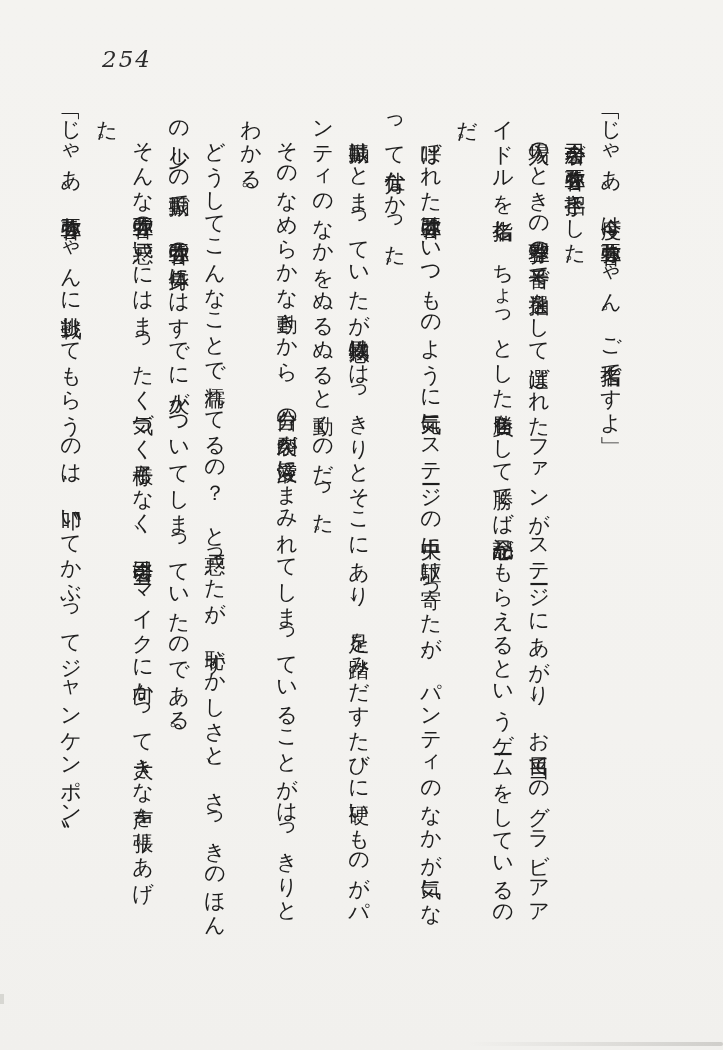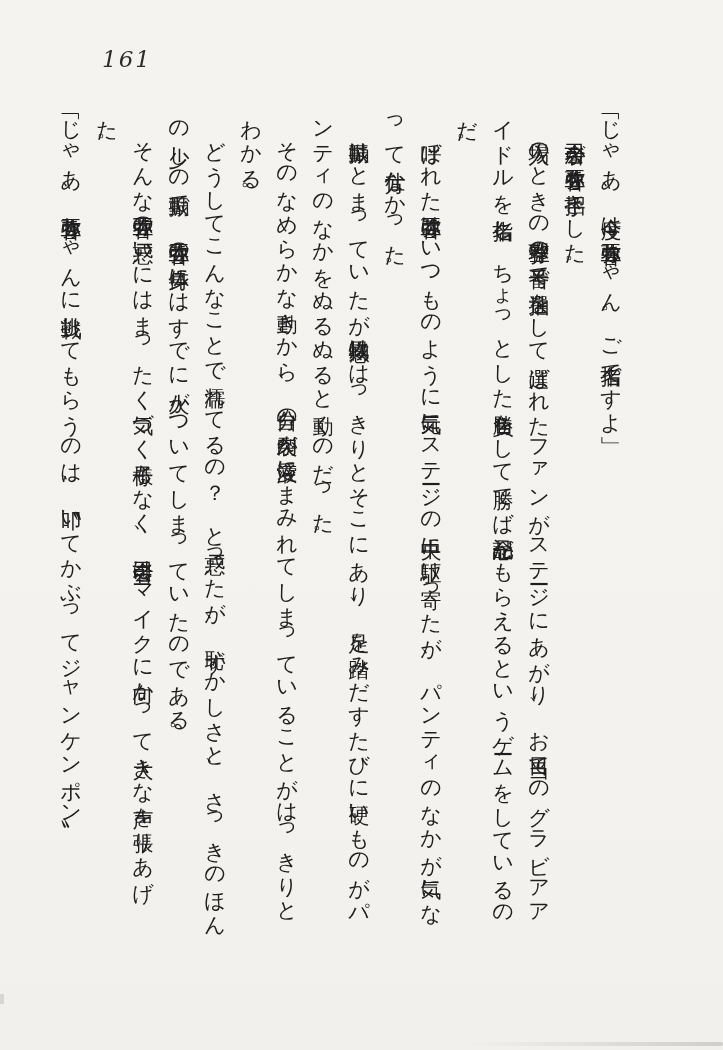--- a/index.html
+++ b/index.html
@@ -65,21 +65,21 @@
     width: 4px;
     height: 10px;
     background: rgba(140,138,132,0.25);
   }
 </style>
 </head>
 <body>
 
 <div class="page">
 
-  <div class="page-number">161</div>
+  <div class="page-number">254</div>
 
   <div class="text-block">
     <p>「じゃあ、今度は亜弥香ちゃん。ご指名ですよ」</p>
     <p class="indent">司会者が亜弥香を手招きした。</p>
     <p class="indent">入場のときの整理券の番号で抽選をして選ばれたファンがステージにあがり、お目当てのグラビアアイドルを指名し、ちょっとした勝負をして勝てば記念品がもらえるというゲームをしているのだ。</p>
     <p class="indent">呼ばれた亜弥香はいつものように元気にステージの中央に駆け寄ったが、パンティのなかが気になって仕方なかった。</p>
     <p class="indent">振動はとまっていたが異物感ははっきりとそこにあり、足を踏みだすたびに硬いものがパンティのなかをぬるぬると動くのだった。</p>
     <p class="indent">そのなめらかな動きから、自分の肉裂が愛液にまみれてしまっていることがはっきりとわかる。</p>
     <p class="indent">どうしてこんなことで濡れてるの？　と戸惑ったが、恥ずかしさと、さっきのほんの少しの振動で、亜弥香の身体にはすでに火がついてしまっていたのである。</p>
     <p class="indent">そんな亜弥香の戸惑いにはまったく気づく様子もなく、司会者はマイクに向かって大きな声を張りあげた。</p>

